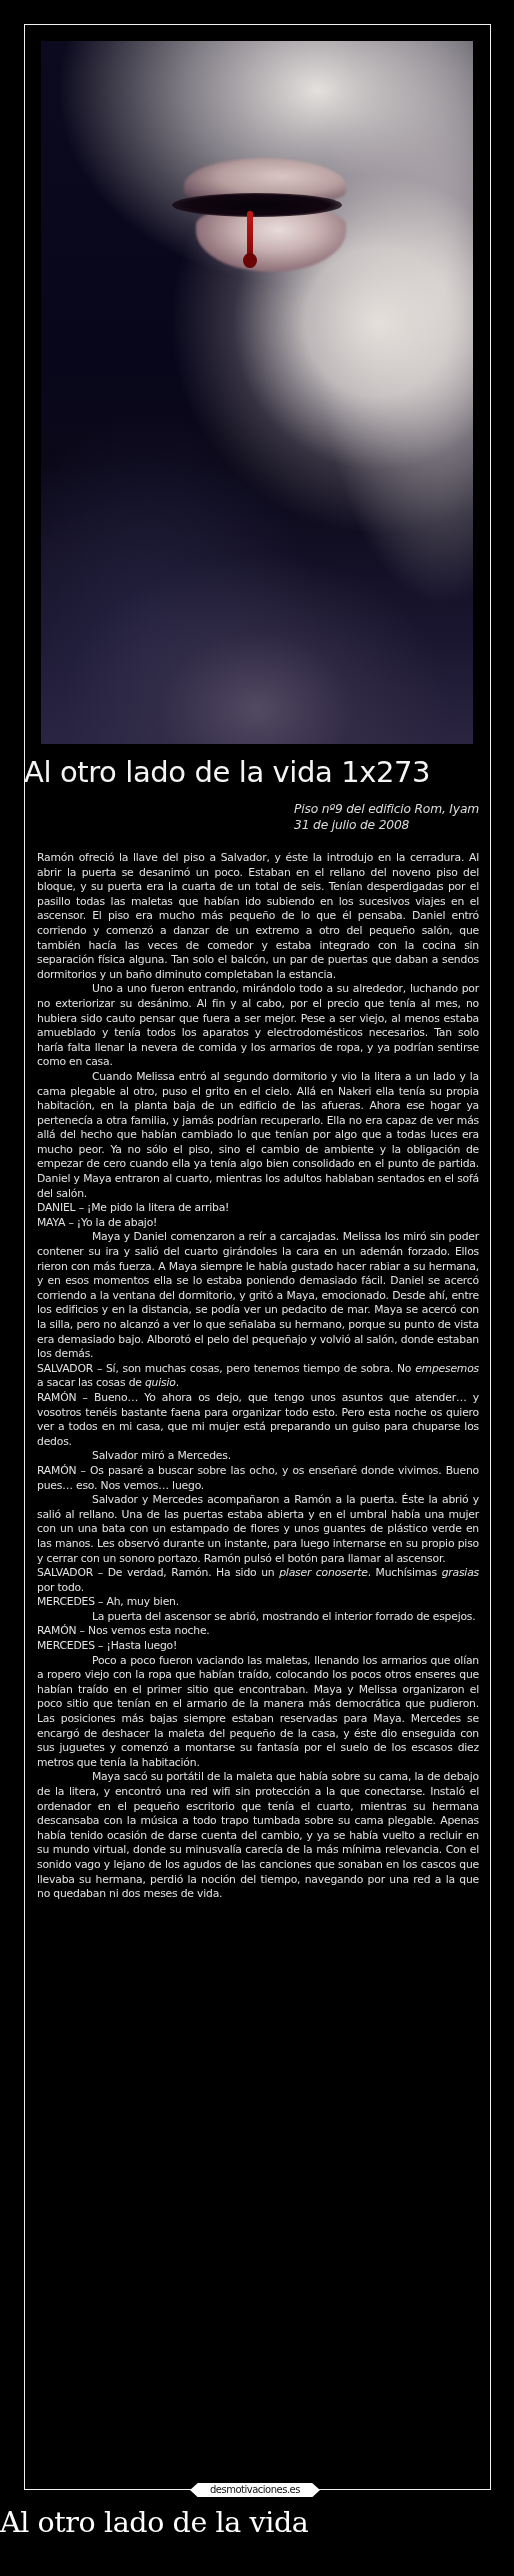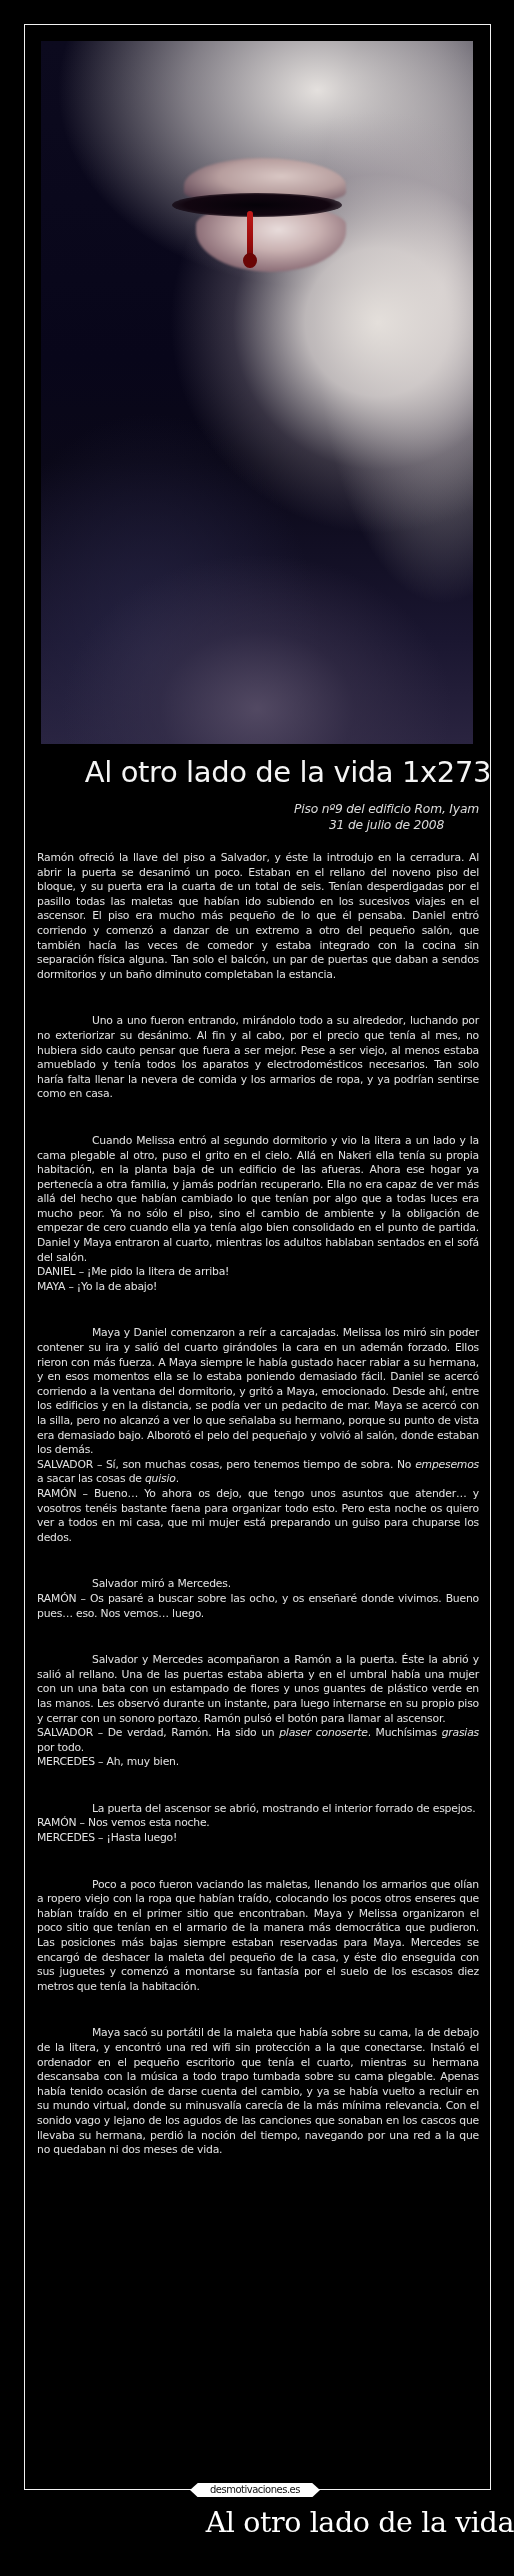--- a/index.html
+++ b/index.html
@@ -41,44 +41,44 @@
   .blood {
     position: absolute; left: 75px; top: 75px; width: 6.3px; height: 51px;
     background: linear-gradient(180deg, #c01a1a 0%, #9a0c0c 60%, #6d0606 100%);
     border-radius: 3.2px;
   }
   .blood-drop {
     position: absolute; left: 71px; top: 117px; width: 13.5px; height: 15px; border-radius: 50%;
     background: #6a0505;
   }
   .title {
-    position: absolute; left: 24px; top: 752px; width: 467px; text-align: right;
+    position: absolute; left: 24px; top: 752px; width: 467px; text-align: left;
     color: #f4f4f4; font-family: "DejaVu Sans", sans-serif; font-size: 29px; letter-spacing: -0.4px;
     font-weight: normal; line-height: 40px;
   }
   .meta {
-    position: absolute; right: 35px; top: 801px; text-align: center;
+    position: absolute; right: 35px; top: 801px; text-align: left;
     color: #dcdcdc; font-style: italic; font-size: 12.3px; line-height: 16px; letter-spacing: -0.2px;
   }
   .body-text {
     position: absolute; left: 37px; top: 851px; width: 442px;
     color: #e2e2e2; font-family: "DejaVu Sans", sans-serif; font-size: 10.8px; line-height: 14.6px;
     text-align: justify; letter-spacing: -0.2px;
   }
   .body-text p { margin: 0; }
-  .body-text p.indent { text-indent: 55px; margin-top: 32px; }
+  .body-text p.indent { text-indent: 55px; }
   .body-text em { font-style: italic; }
   .watermark {
     position: absolute; left: 190px; top: 2483px; width: 130px; height: 14.2px;
     background: #fff; color: #111; font-size: 10px; line-height: 14.2px; text-align: center;
     clip-path: polygon(6% 0, 94% 0, 100% 50%, 94% 100%, 6% 100%, 0 50%);
     font-family: "DejaVu Sans", sans-serif; letter-spacing: -0.5px;
   }
   .caption {
-    position: absolute; left: 0; top: 2501px; width: 514px; text-align: right;
+    position: absolute; left: 0; top: 2501px; width: 514px; text-align: left;
     color: #fff; font-family: "DejaVu Serif", serif; font-size: 28.5px; line-height: 44px; letter-spacing: -0.4px;
   }
 </style>
 </head>
 <body>
 
 <div class="frame"></div>
 
 <div class="photo">
   <div class="lips">

